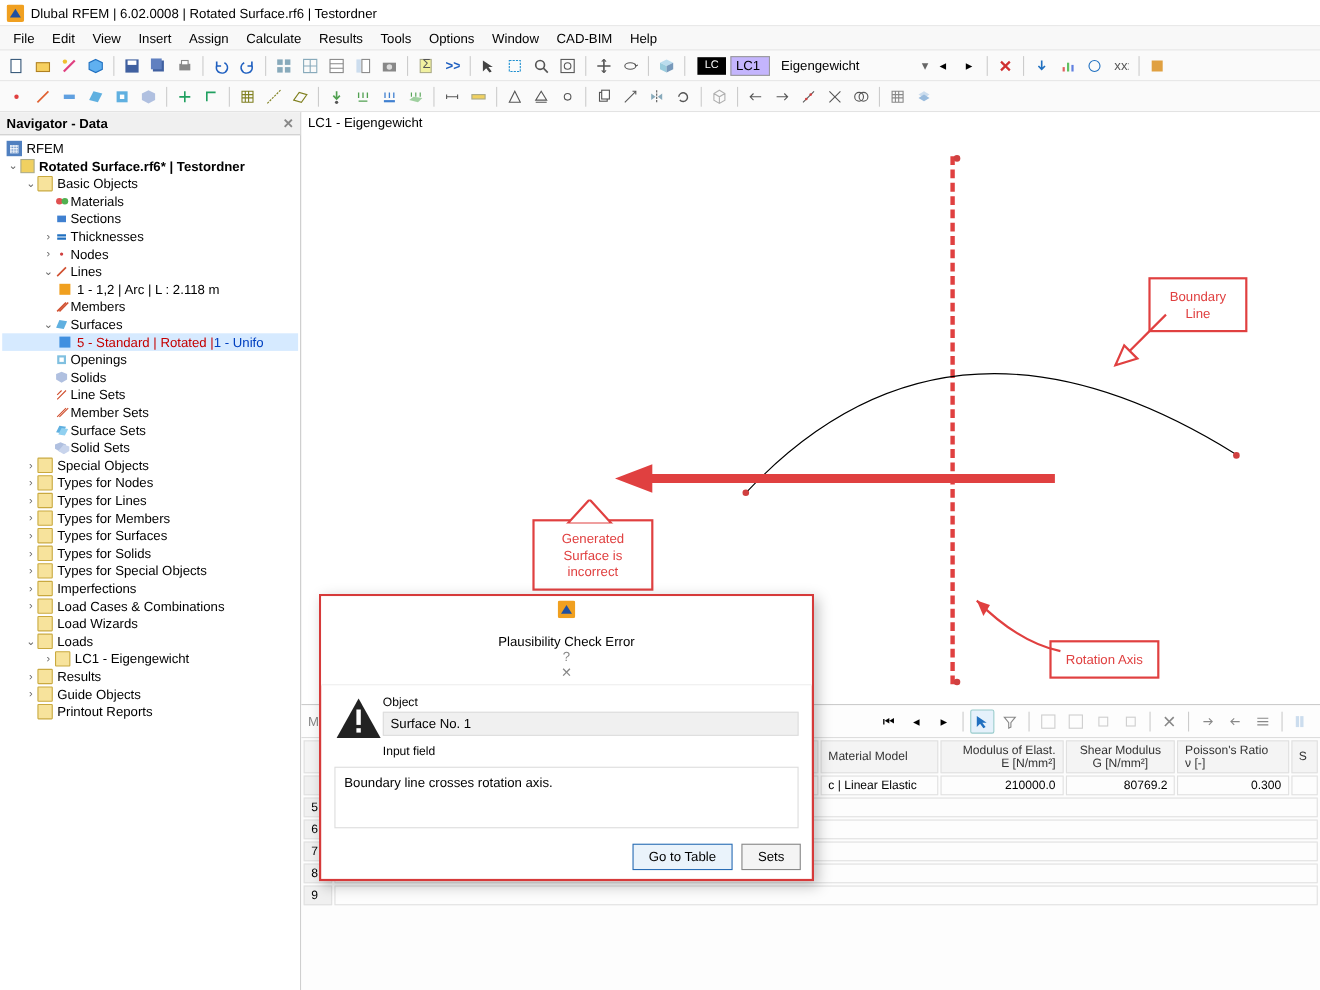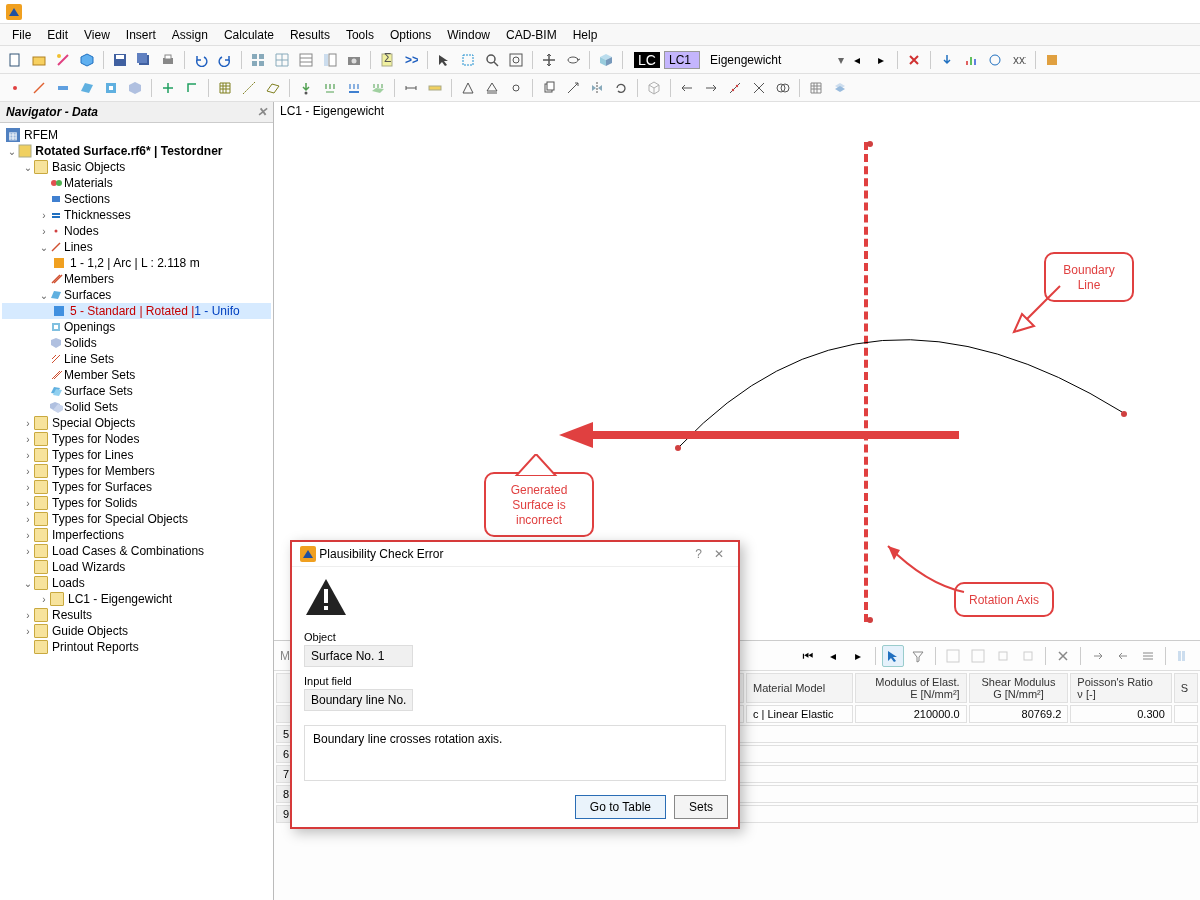--- a/index.html
+++ b/index.html
@@ -12,30 +12,30 @@
 
 
 .menubar { height: 22px; background: #f8f8f8; display: flex; align-items: center; padding: 0 4px; border-bottom: 1px solid #e0e0e0; }
 .menubar .item { padding: 2px 8px; cursor: pointer; }
 
 
 .toolbar { height: 28px; background: #fafafa; display: flex; align-items: center; padding: 0 4px; gap: 2px; border-bottom: 1px solid #e0e0e0; overflow: hidden; }
 .tb-btn { width: 22px; height: 22px; display: flex; align-items: center; justify-content: center; cursor: pointer; border: 1px solid transparent; border-radius: 2px; }
 .tb-sep { width: 1px; height: 18px; background: #ccc; margin: 0 3px; }
 .lc-box { display: flex; align-items: center; gap: 4px; margin-left: 6px; }
-.lc-swatch { width: 26px; height: 16px; background: #000; color: #fff; font-size: 14px; display:flex; align-items:center; justify-content:center; }
+.lc-swatch { width: 26px; height: 16px; background: #000; color: #fff; font-size: 10px; display:flex; align-items:center; justify-content:center; }
 .lc-label { background: #c4b5fd; border: 1px solid #999; padding: 1px 4px; min-width: 36px; }
 .lc-name { padding: 1px 6px; min-width: 130px; }
 
 
 .main { display: flex; height: calc(900px - 24px - 22px - 28px - 28px); }
 
 
 .navigator { width: 274px; border-right: 1px solid #bbb; background: #fff; display: flex; flex-direction: column; }
-.nav-title { background: #f0f0f0; padding: 3px 6px; border-bottom: 1px solid #ccc; font-weight: 600; display:flex; justify-content:space-between; align-items:center;font-style:italic;}
+.nav-title { background: #f0f0f0; padding: 3px 6px; border-bottom: 1px solid #ccc; font-weight: 600; display:flex; justify-content:space-between; align-items:center;}
 .nav-title .x { color:#888; cursor:pointer;}
 .tree { padding: 4px 2px; overflow: auto; flex: 1; }
 .tree-item { display: flex; align-items: center; padding: 1px 2px; white-space: nowrap; cursor: pointer; }
 .caret { width: 12px; color: #666; text-align: center; font-size: 10px; }
 .tree-icon { width: 14px; height: 14px; margin-right: 4px; display:flex; align-items:center; justify-content:center; font-size:10px;}
 .folder { background: #f7e39c; border:1px solid #c9a93f; border-radius:1px;}
 .folder-open { background: #f7e39c; border:1px solid #c9a93f; border-radius:1px;}
 .lvl1 { padding-left: 4px; }
 .lvl2 { padding-left: 20px; }
 .lvl3 { padding-left: 36px; }
@@ -44,62 +44,63 @@
 .surf-text-red { color: #c40000; }
 .surf-text-blue { color: #0040c0; }
 
 
 .viewport { flex: 1; position: relative; background: #fff; }
 .viewport .vp-title { position: absolute; top: 2px; left: 6px; font-size: 12px; }
 .axis-line { position: absolute; left: 590px; top: 40px; width: 0; height: 480px; border-left: 4px dashed #e04040; }
 .arc { position: absolute; left: 400px; top: 190px; }
 
 
-.callout { position: absolute; background: #fff; border: 2px solid #e04040; border-radius: 10px; padding: 8px 12px; color: #e04040; text-align: center; font-size: 13px; }
+.callout { position: absolute; background: #fff; border: 2px solid #e04040; border-radius: 0; padding: 8px 12px; color: #e04040; text-align: center; font-size: 13px; }
 .callout.c1 { left: 210px; top: 370px; width: 110px; }
 .callout.c2 { left: 770px; top: 150px; width: 90px; }
 .callout.c3 { left: 680px; top: 480px; width: 100px; }
 .arrow { position: absolute; }
 .arrow.a1 { left: 285px; top: 318px; width: 400px; height: 30px; }
 
 
 .data-panel { position: absolute; left: 0; bottom: 0; right: 0; height: 260px; border-top: 1px solid #ccc; background: #fdfdfd; }
 .data-toolbar { height: 30px; display: flex; align-items: center; padding: 0 6px; gap: 3px; border-bottom: 1px solid #ddd; justify-content: flex-end; }
 .data-grid { width: 100%; }
 .data-grid th, .data-grid td { border: 1px solid #e0e0e0; padding: 2px 6px; font-size: 11px; text-align: left; }
 .data-grid th { background: #f4f4f4; font-weight: 400; color:#333; }
 .row-hdr { background: #f0f0f0; width: 26px; text-align: center; }
 
 
 .dialog-wrap { position: absolute; left: 290px; top: 540px; width: 450px; border: 2px solid #d63a3a; background: #fff; box-shadow: 4px 4px 12px rgba(0,0,0,.25); }
-.dlg-title { display: flex; align-items: center; padding: 4px 8px; background: #fff; border-bottom: 1px solid #eee; }
+.dlg-title { display: flex; align-items: center; padding: 4px 8px; background: #fff; border-bottom: 1px solid #eee; flex-direction: column; }
 .dlg-title .t { flex: 1; }
 .dlg-title .ctl { color: #888; padding: 0 6px; cursor: pointer; }
 .dlg-body { padding: 10px 12px 6px; }
-.dlg-row { display: flex; align-items: flex-start; gap: 14px; margin-bottom: 6px; flex-direction: column; }
+.dlg-row { display: flex; align-items: flex-start; gap: 0; margin-bottom: 6px; }
 .warn-icon { width: 44px; height: 40px; }
 .field-block { flex: 1; }
 .field-label { font-size: 11px; margin-bottom: 2px; }
 .field-val { background: #f0f0f0; border: 1px solid #ddd; padding: 3px 6px; margin-bottom: 8px; }
 .dlg-msg { border: 1px solid #ddd; padding: 6px 8px; min-height: 56px; margin-top: 4px; }
 .dlg-btns { display: flex; justify-content: flex-end; gap: 8px; padding: 8px 10px; }
 .dlg-btn { border: 1px solid #888; background: #f4f4f4; padding: 4px 14px; cursor: pointer; }
 .dlg-btn.primary { border-color: #2a6db5; background: #eaf3fb; }
 
 .coord-label { position: absolute; right: 4px; top: 104px; font-size:11px; color:#333; display:flex; align-items:center; gap:4px;}
 .coord-sw { width:10px; height:10px; background:#9fdce8;}
 </style>
 </head>
 <body>
 
 <div class="titlebar">
   <svg class="logo" viewBox="0 0 16 16">
       <rect width="16" height="16" fill="#f0a020" rx="2"></rect>
       <path d="M3 12 L8 4 L13 12 Z" fill="#2050a0"></path>
     </svg>
+  <span class="title">Dlubal RFEM | 6.02.0008 | Rotated Surface.rf6 | Testordner</span>
 </div>
 
 <div class="menubar">
   <span class="item">File</span>
   <span class="item">Edit</span>
   <span class="item">View</span>
   <span class="item">Insert</span>
   <span class="item">Assign</span>
   <span class="item">Calculate</span>
   <span class="item">Results</span>
@@ -867,21 +868,20 @@
     <div class="dlg-row">
       <svg class="warn-icon" viewBox="0 0 44 40">
         <path d="M22 2 L42 38 L2 38 Z" fill="#222"></path>
         <rect x="20" y="12" width="4" height="14" fill="#fff"></rect>
         <rect x="20" y="29" width="4" height="4" fill="#fff"></rect>
       </svg>
       <div class="field-block">
         <div class="field-label">Object</div>
         <div class="field-val">Surface No. 1</div>
         <div class="field-label">Input field</div>
-        <div class="field-val">Boundary line No.</div>
       </div>
     </div>
     <div class="dlg-msg">Boundary line crosses rotation axis.</div>
   </div>
   <div class="dlg-btns">
     <button class="dlg-btn primary">Go to Table</button>
     <button class="dlg-btn">Sets</button>
   </div>
 </div>
 

